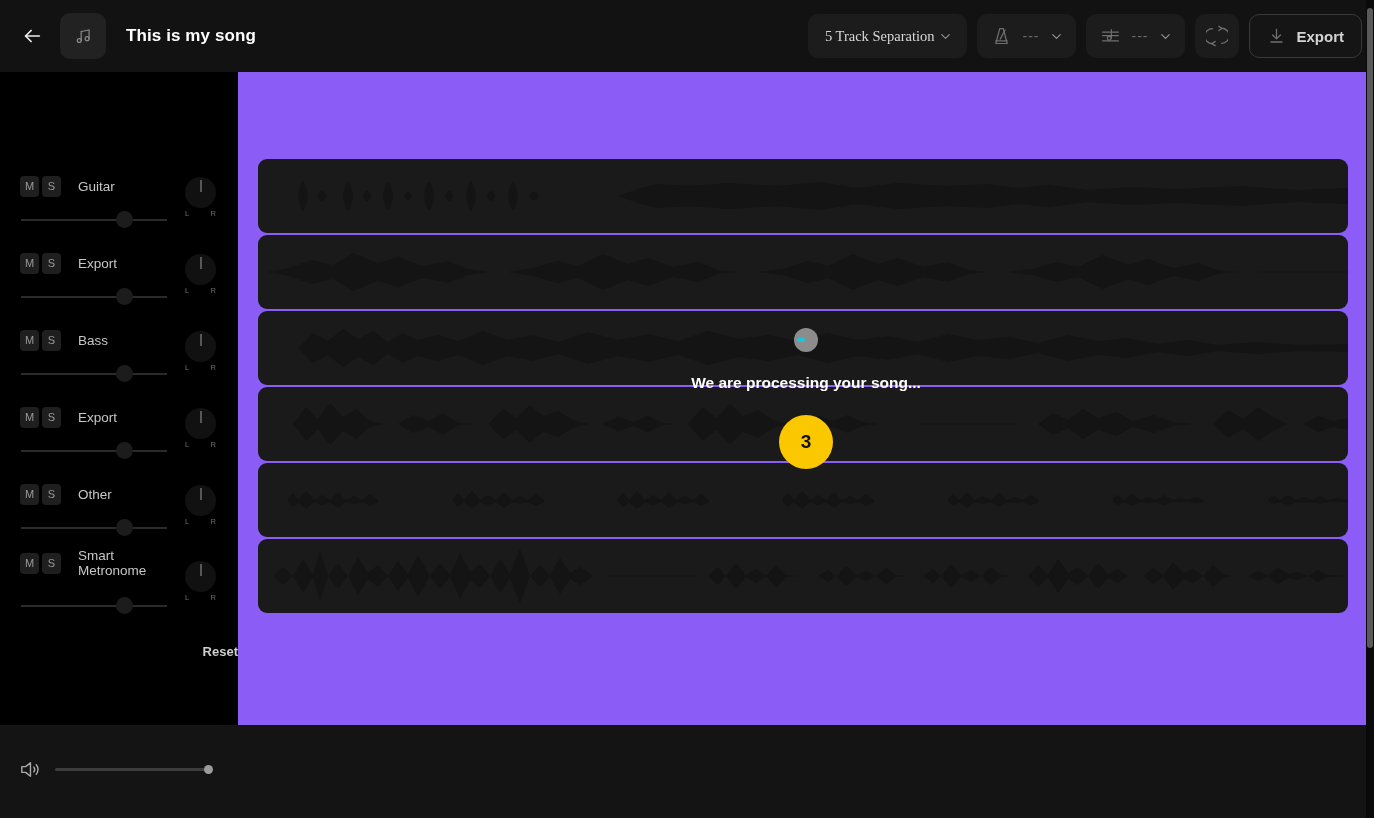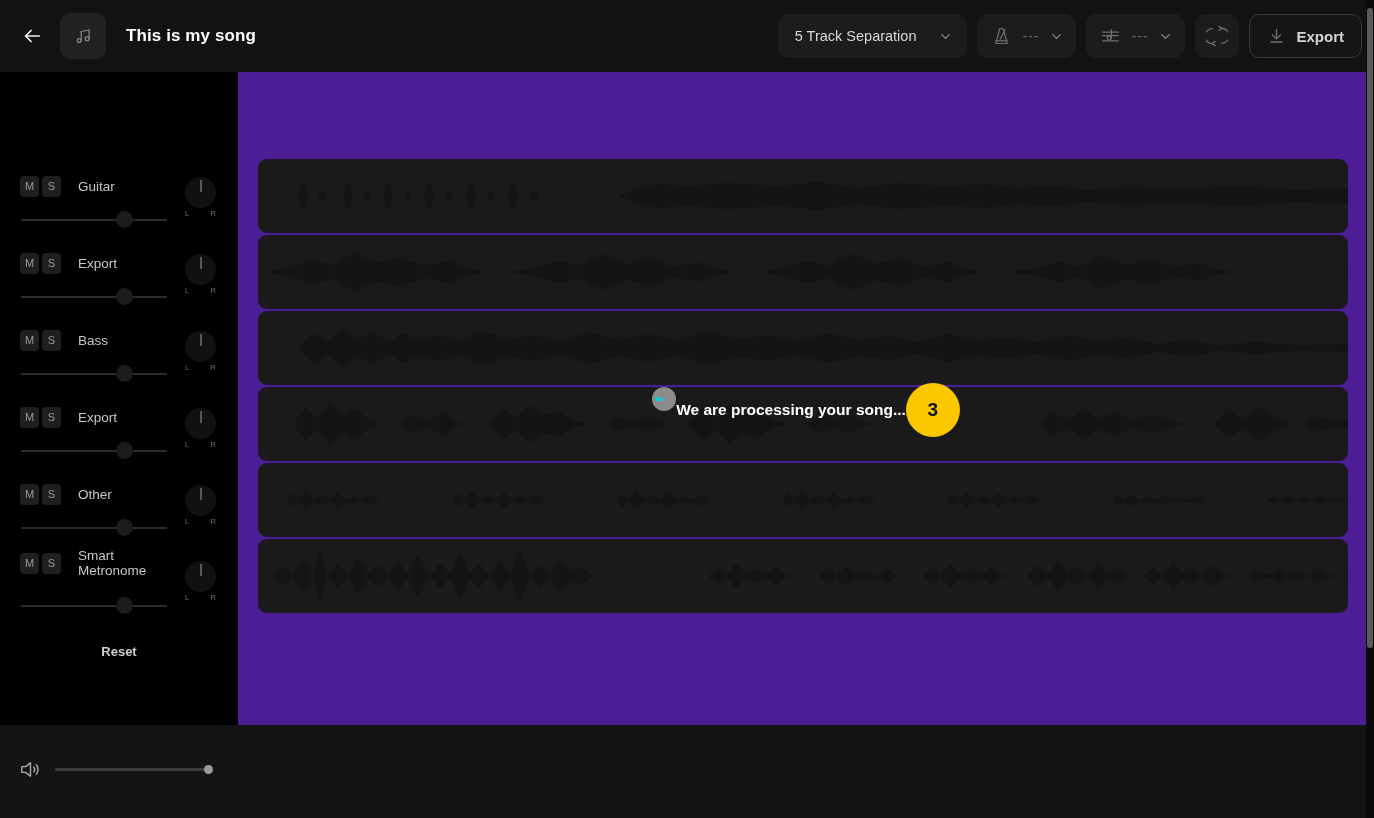--- a/index.html
+++ b/index.html
@@ -2,21 +2,21 @@
 <html><head>
 <meta charset="utf-8">
 <style>
   * { box-sizing: border-box; margin: 0; padding: 0; }
   html, body {
     width: 1374px; height: 818px;
     background: #0d0d0d;
     font-family: "Liberation Sans", sans-serif;
     overflow: hidden;
   }
-  .app { position: relative; width: 1374px; height: 818px; background: #4c1d95; }
+  .app { position: relative; width: 1374px; height: 818px; background: #8b5cf6; }
 
   
   .topbar {
     position: absolute; top: 0; left: 0; width: 1374px; height: 72px;
     background: #121212;
     display: flex; align-items: center;
   }
   .back-btn {
     width: 34px; height: 34px; margin-left: 15px;
     display: flex; align-items: center; justify-content: center;
@@ -34,21 +34,21 @@
     letter-spacing: .1px;
   }
   .topbar-right {
     position: absolute; right: 12px; top: 14px;
     display: flex; align-items: center; gap: 10px;
   }
   .tool-pill {
     height: 44px; background: #1c1c1c; border-radius: 10px;
     display: flex; align-items: center; cursor: pointer;
   }
-  .sep-pill { padding: 0 14px 0 17px; gap: 22px; }
+  .sep-pill { padding: 0 14px 0 17px; gap: 4px; font-family: Liberation Serif, serif; }
   .sep-label { font-size: 14.5px; color: #d8d8d8; }
   .dd-pill { padding: 0 12px 0 14px; gap: 10px; }
   .dd-dashes { font-size: 14px; color: #6a6a6a; letter-spacing: 1px; }
   .icon-dim { color: #6f6f6f; display: flex; align-items: center; }
   .chev { color: #8f8f8f; display: flex; align-items: center; }
   .loop-pill { width: 44px; justify-content: center; }
   .export-btn {
     height: 44px; padding: 0 17px; border: 1px solid #3a3a3a; border-radius: 10px;
     background: #151515; display: flex; align-items: center; gap: 10px; cursor: pointer;
   }
@@ -86,36 +86,36 @@
   }
   .pan-knob::after {
     content: ""; position: absolute; left: 50%; top: 3px;
     width: 1px; height: 12px; background: #9d9d9d; transform: translateX(-50%);
   }
   .pan-lr {
     display: flex; justify-content: space-between; width: 31px;
     font-size: 7.5px; color: #6d6d6d; margin-top: 1px;
   }
   .reset-btn {
-    position: absolute; left: 0; top: 572px; width: 238px; text-align: center;
+    position: absolute; left: 0; top: 572px; width: 238px; text-align: right;
     font-size: 13px; font-weight: bold; color: #cfcfcf; cursor: pointer;
   }
 
   
   .wave-area { position: absolute; top: 72px; left: 238px; width: 1136px; height: 653px; }
   .wave-lane {
     position: absolute; left: 20px; width: 1090px; height: 74px;
     background: #1a1a1a; border-radius: 9px; overflow: hidden;
   }
   .wave-lane svg { display: block; width: 100%; height: 100%; }
 
   
   .overlay {
     position: absolute; left: 238px; top: 72px; width: 1136px; height: 653px;
-    display: flex; flex-direction: row; align-items: center; justify-content: center;
+    display: flex; flex-direction: column; align-items: center; justify-content: center;
     pointer-events: none;
   }
   .spinner {
     width: 24px; height: 24px; border-radius: 50%;
     background: #8c8c8c; position: relative;
   }
   .spinner::after {
     content: ""; position: absolute; left: 3px; top: 10px;
     width: 8px; height: 4px; border-radius: 2px; background: #19c8e0;
   }

